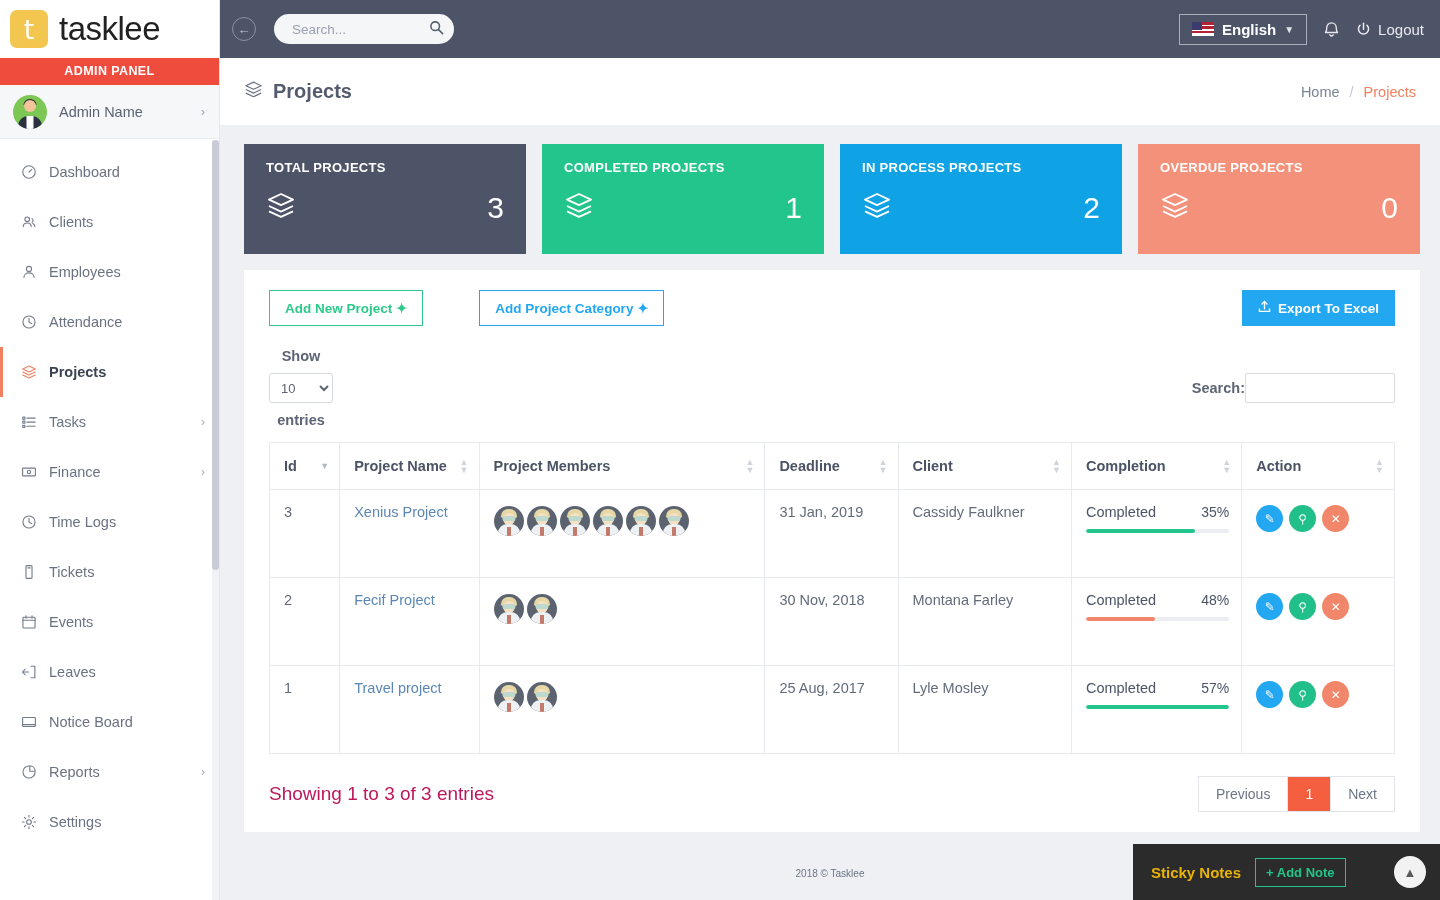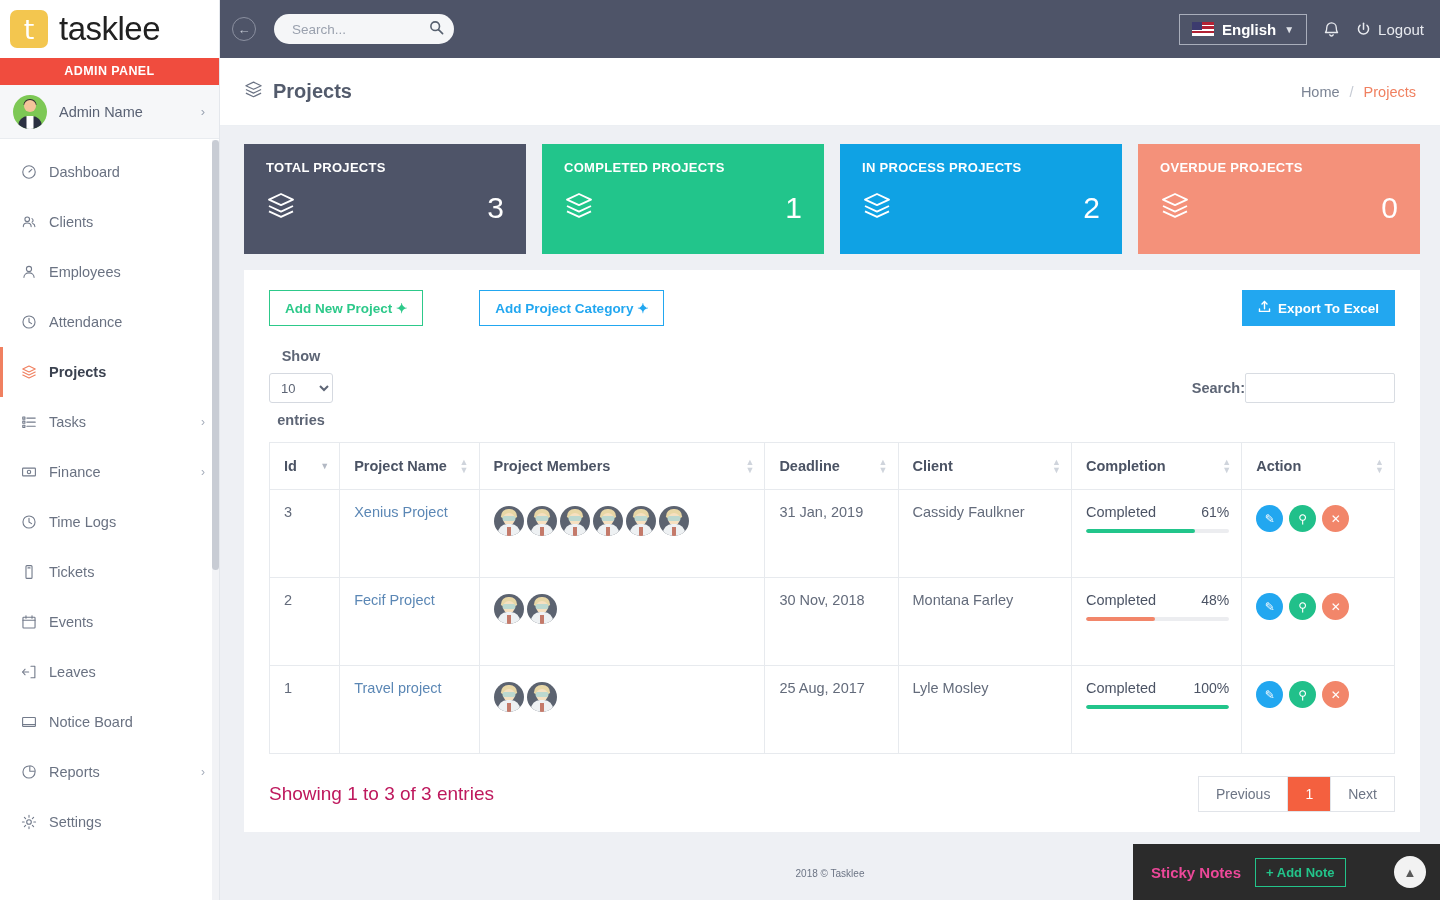--- a/index.html
+++ b/index.html
@@ -446,21 +446,21 @@
     font-size: 10px; color: #6d7585;
   }
 
   .sticky-notes {
     position: absolute; right: 0; bottom: 0;
     width: 307px; height: 56px;
     background: #2b2b2b;
     display: flex; align-items: center;
     padding: 0 14px 0 18px; gap: 14px;
   }
-  .sticky-title { color: #ec4899; font-size: 15px; font-weight: 700; }
+  .sticky-title { color: #eab308; font-size: 15px; font-weight: 700; }
   .add-note-btn {
     border: 1px solid #23c48a;
     color: #23c48a;
     background: transparent;
     font-size: 13px; font-weight: 700;
     padding: 6px 10px;
     cursor: pointer;
     font-family: "Liberation Sans", sans-serif;
   }
   .sticky-toggle {
@@ -848,21 +848,21 @@
                     <span class="m-body"></span>
                     <span class="m-tie"></span>
                   </span>
                 </div>
               </td>
               <td>31 Jan, 2019</td>
               <td>Cassidy Faulkner</td>
               <td>
                 <div class="completion-top">
                   <span>Completed</span>
-                  <span class="completion-pct">61%</span>
+                  <span class="completion-pct">35%</span>
                 </div>
                 <div class="progress-track">
                   <div class="progress-fill" style="width:76%;background:#22c58b"></div>
                 </div>
               </td>
               <td>
                 <div class="action-btns">
                   <button class="act-btn act-edit">✎</button>
                   <button class="act-btn act-view">⚲</button>
                   <button class="act-btn act-del">✕</button>
@@ -928,21 +928,21 @@
                     <span class="m-body"></span>
                     <span class="m-tie"></span>
                   </span>
                 </div>
               </td>
               <td>25 Aug, 2017</td>
               <td>Lyle Mosley</td>
               <td>
                 <div class="completion-top">
                   <span>Completed</span>
-                  <span class="completion-pct">100%</span>
+                  <span class="completion-pct">57%</span>
                 </div>
                 <div class="progress-track">
                   <div class="progress-fill" style="width:100%;background:#22c58b"></div>
                 </div>
               </td>
               <td>
                 <div class="action-btns">
                   <button class="act-btn act-edit">✎</button>
                   <button class="act-btn act-view">⚲</button>
                   <button class="act-btn act-del">✕</button>

